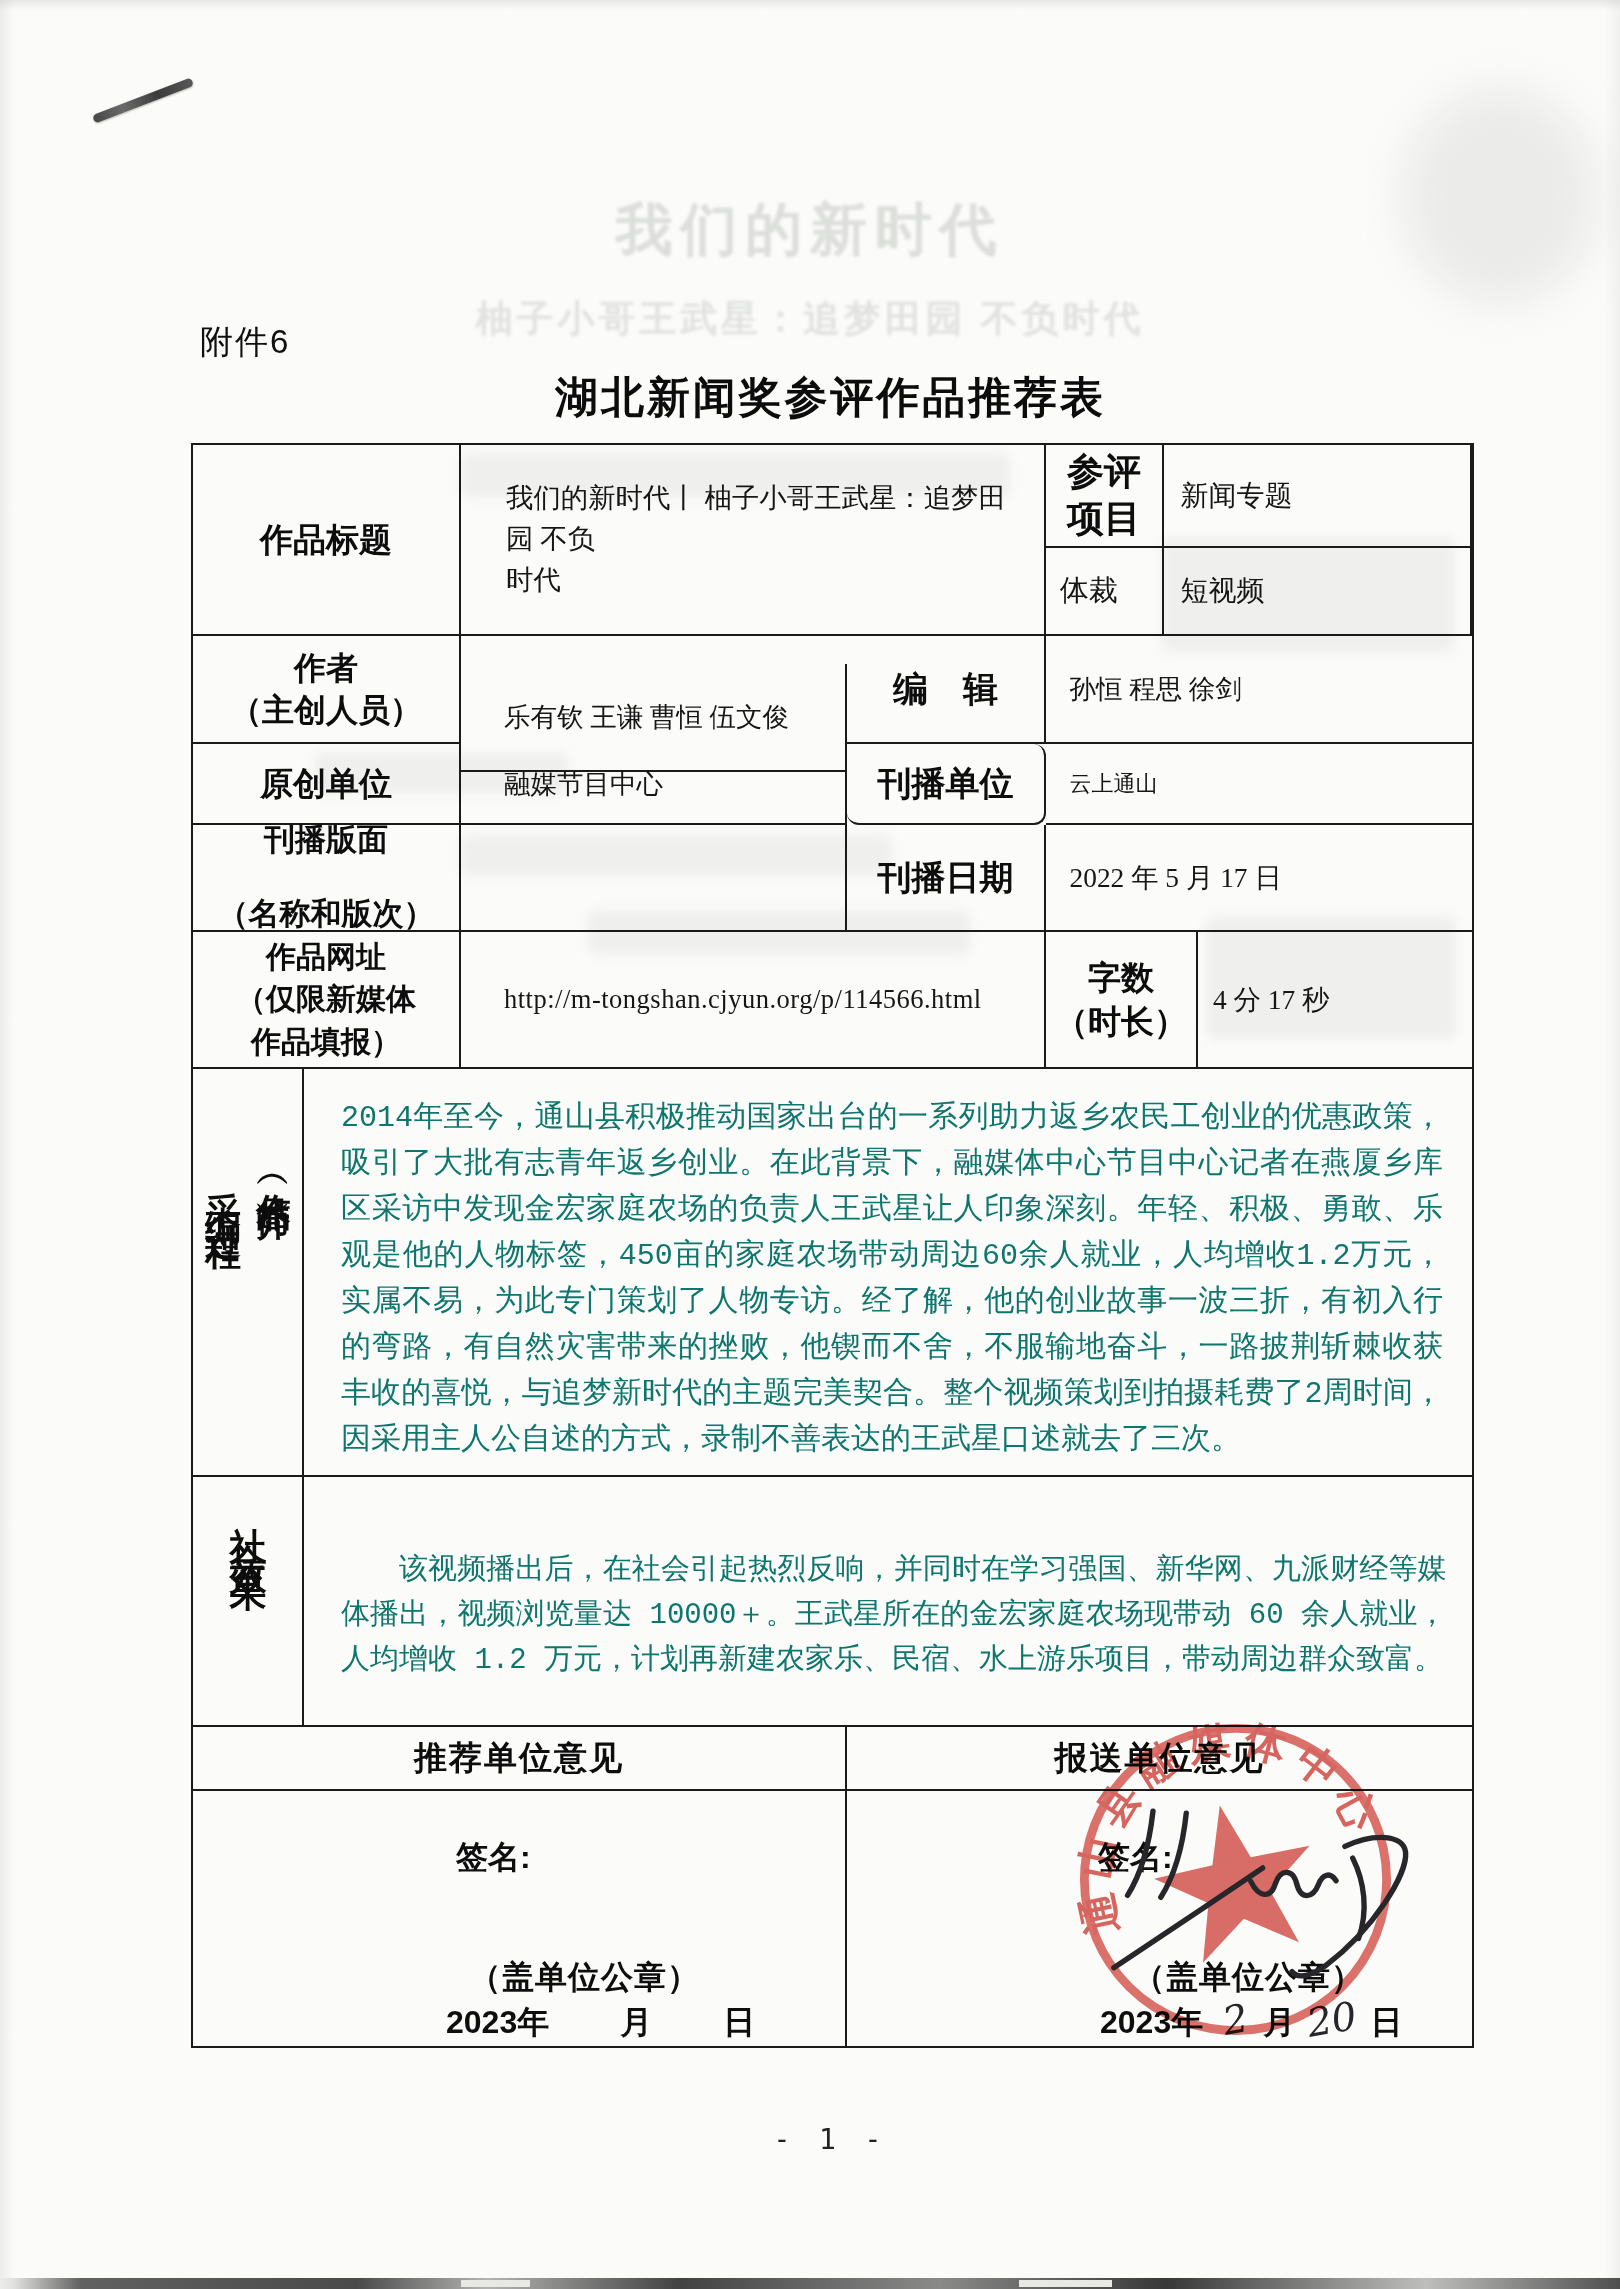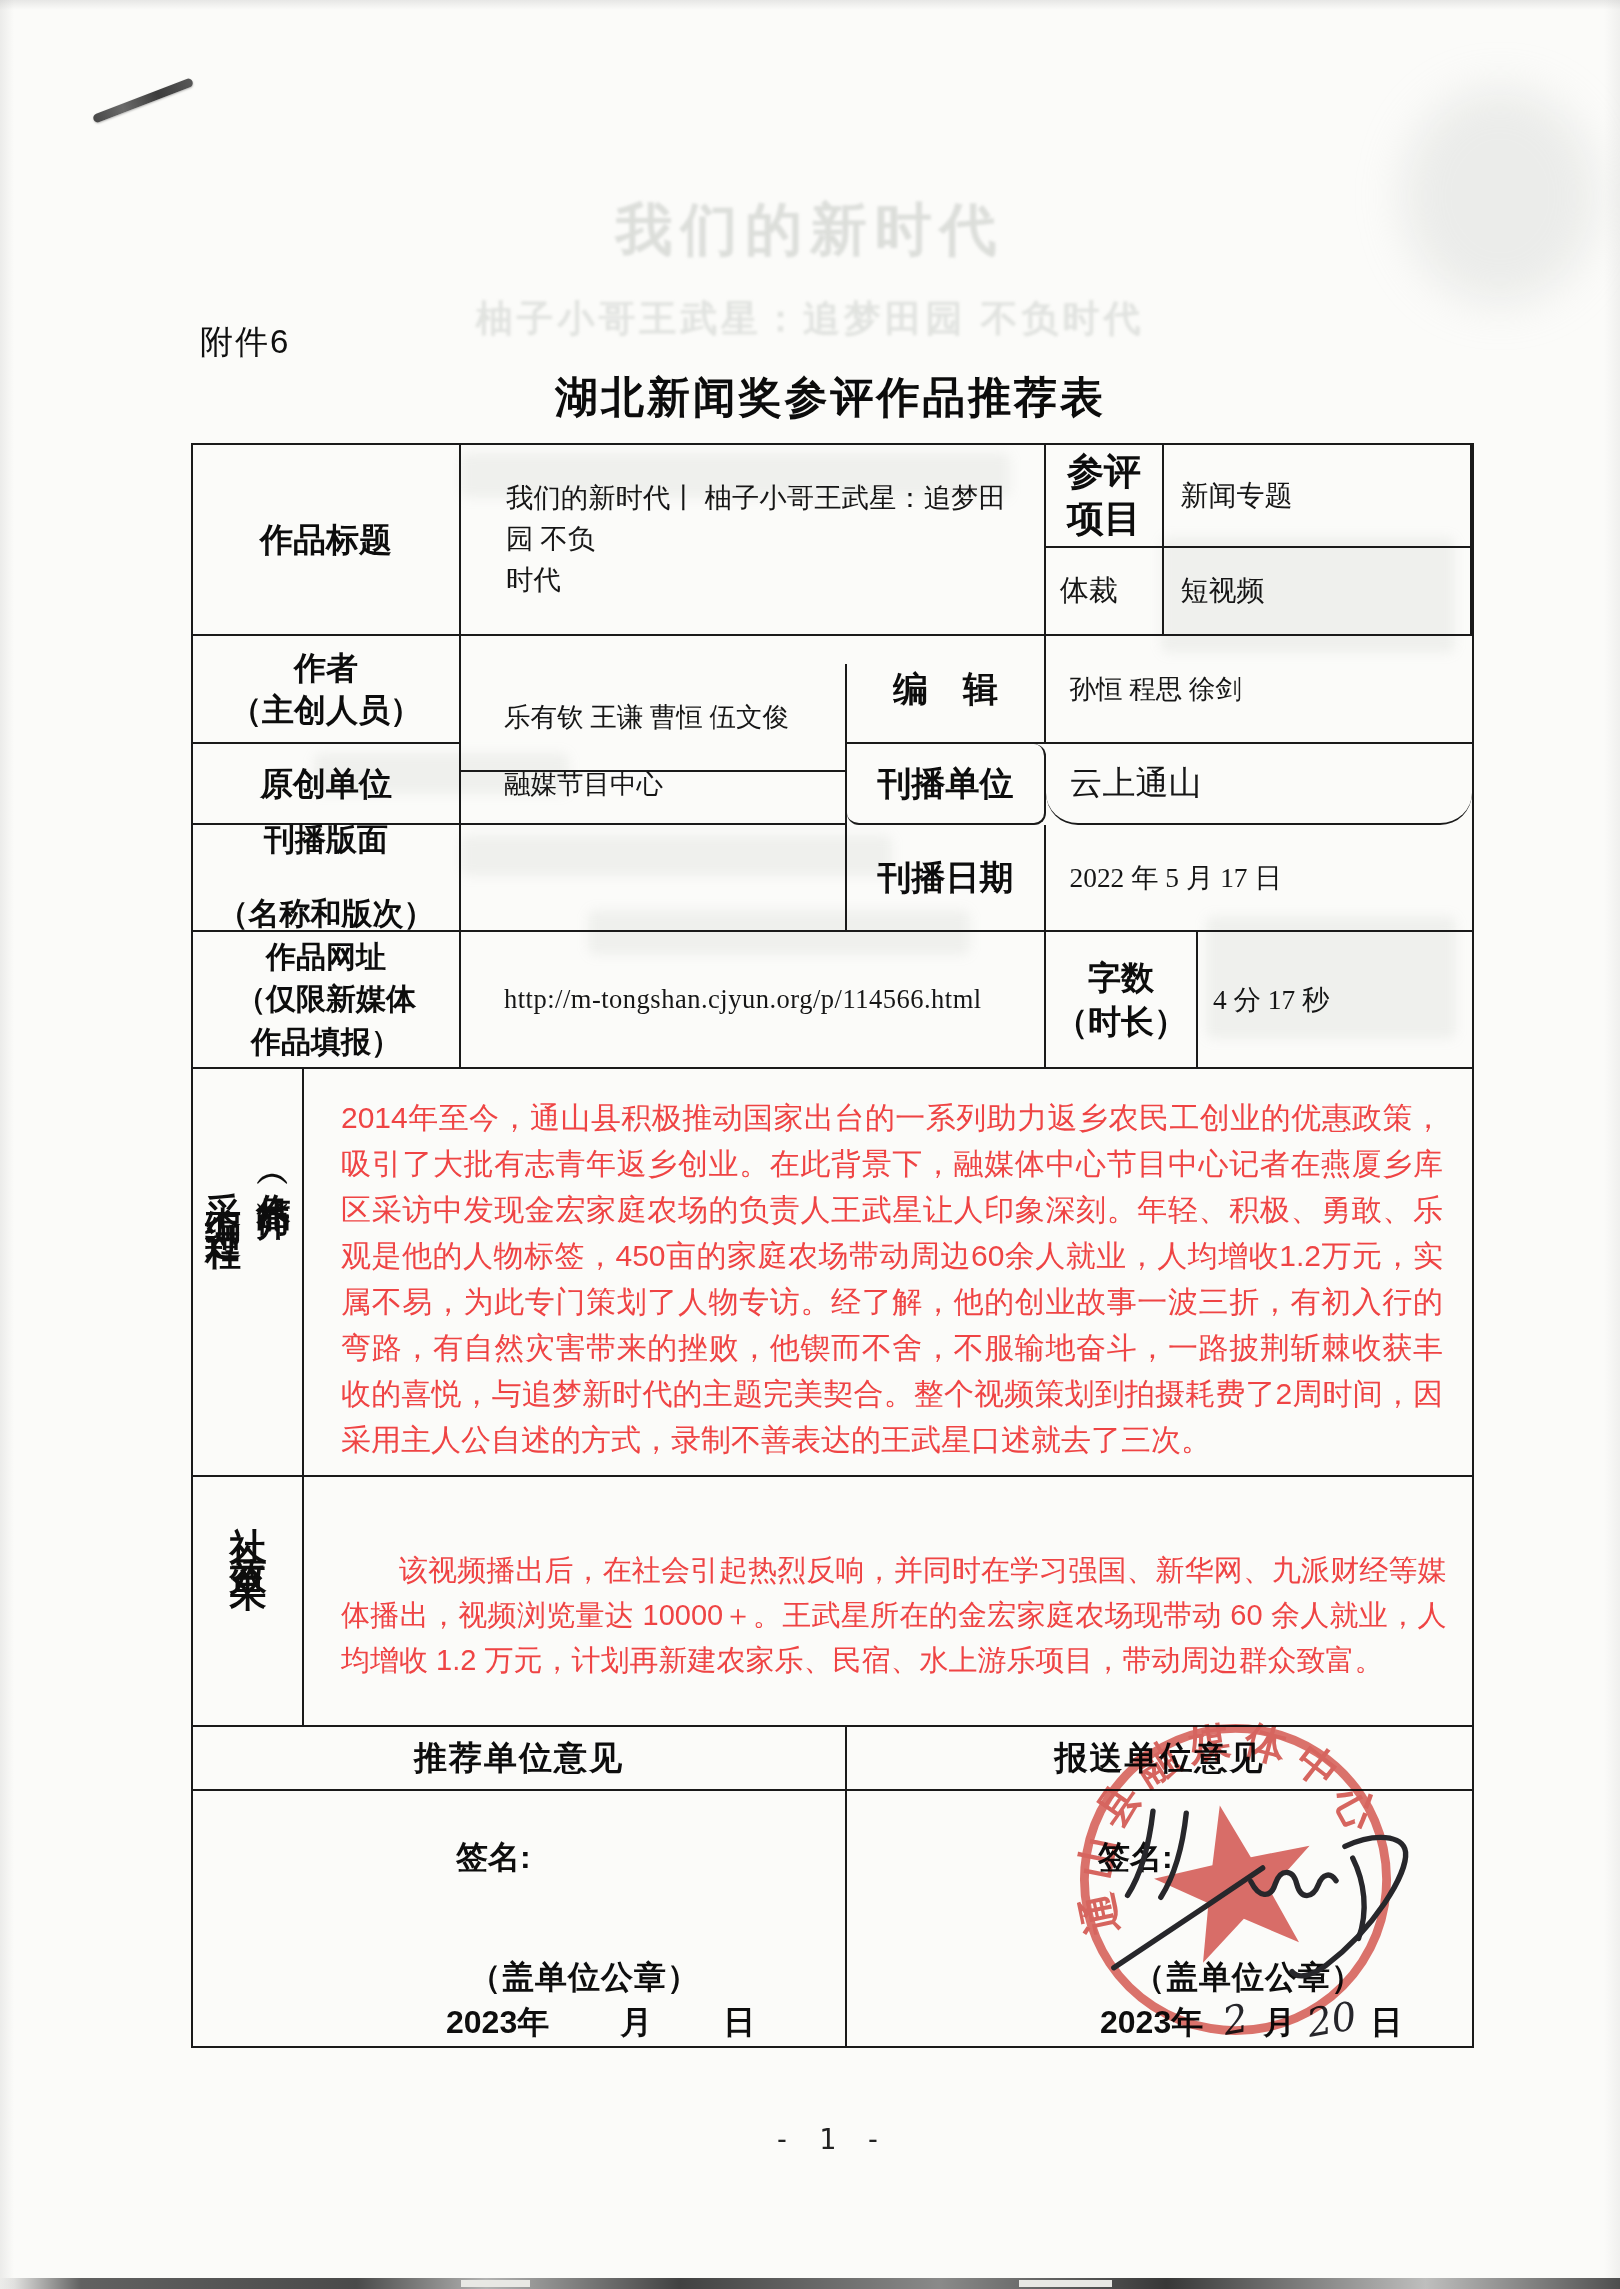--- a/index.html
+++ b/index.html
@@ -52,21 +52,21 @@
   .cell.no-r{border-right:none;}
   .cell.no-b{border-bottom:none;}
   .lbl{display:flex;flex-direction:column;align-items:center;justify-content:center;
     font-weight:bold;font-size:33px;color:#0d0d0d;line-height:1.32;}
   .val{display:flex;align-items:center;font-family:"Liberation Serif",serif;
     font-size:28px;color:#161616;}
   .val-inner{padding:0 19.6px 0 45px;white-space:pre-wrap;line-height:1.5;}
 
   .vert{writing-mode:vertical-rl;font-weight:bold;color:#0d0d0d;}
 
-  .para{font-family:Liberation Sans, sans-serif;color:#ef4444;}
+  .para{font-family:Liberation Mono, monospace;color:#0f766e;}
 
   .sig-line{position:absolute;font-weight:bold;font-size:32px;color:#0e0e0e;}
   .hand-num{font-family:"DejaVu Serif",serif;font-style:italic;font-weight:normal;
     display:inline-block;transform:rotate(-10deg);color:#26262b;font-size:39px;line-height:0;}
 
   #page-number{position:absolute;left:191px;top:2123px;width:1279px;text-align:center;
     font-family:"DejaVu Sans Mono",monospace;font-size:28px;letter-spacing:5.9px;color:#222;}
 
   #stamp-svg{position:absolute;left:1054px;top:1698px;opacity:.82;mix-blend-mode:multiply;}
   #signature-svg{position:absolute;left:1059px;top:1764px;}
@@ -126,21 +126,21 @@
   <div class="cell lbl" style="left:654px;top:191px;width:199px;height:108px;font-size:35px;">编　辑</div>
   <div class="cell val no-r" style="left:853px;top:191px;width:426px;height:108px;font-size:26.5px;">
     <div style="padding-left:23.5px;">孙恒 程思 徐剑</div>
   </div>
 
   <div class="cell lbl big-sp" style="left:0;top:299px;width:268px;height:81px;">原创单位</div>
   <div class="cell val" style="left:268px;top:299px;width:386px;height:81px;font-size:26.5px;">
     <div style="padding-left:43px;">融媒节目中心</div>
   </div>
   <div class="cell lbl" style="left:654px;top:299px;width:199px;height:81px;font-size:34px;border-radius:12px;">刊播单位</div>
-  <div class="cell val no-r" style="left:853px;top:299px;width:426px;height:81px;font-size:33px;border-radius:32px;">
+  <div class="cell val no-r" style="left:853px;top:299px;width:426px;height:81px;font-size:22px;">
     <div style="padding-left:23.5px;">云上通山</div>
   </div>
 
   <div class="cell lbl" style="left:0;top:380px;width:268px;height:107px;font-size:31px;gap:33px;">
     <span>刊播版面</span>
     <span>（名称和版次）</span>
   </div>
   <div class="cell val" style="left:268px;top:380px;width:386px;height:107px;">
     <div style="padding-left:43px;"></div>
   </div>

